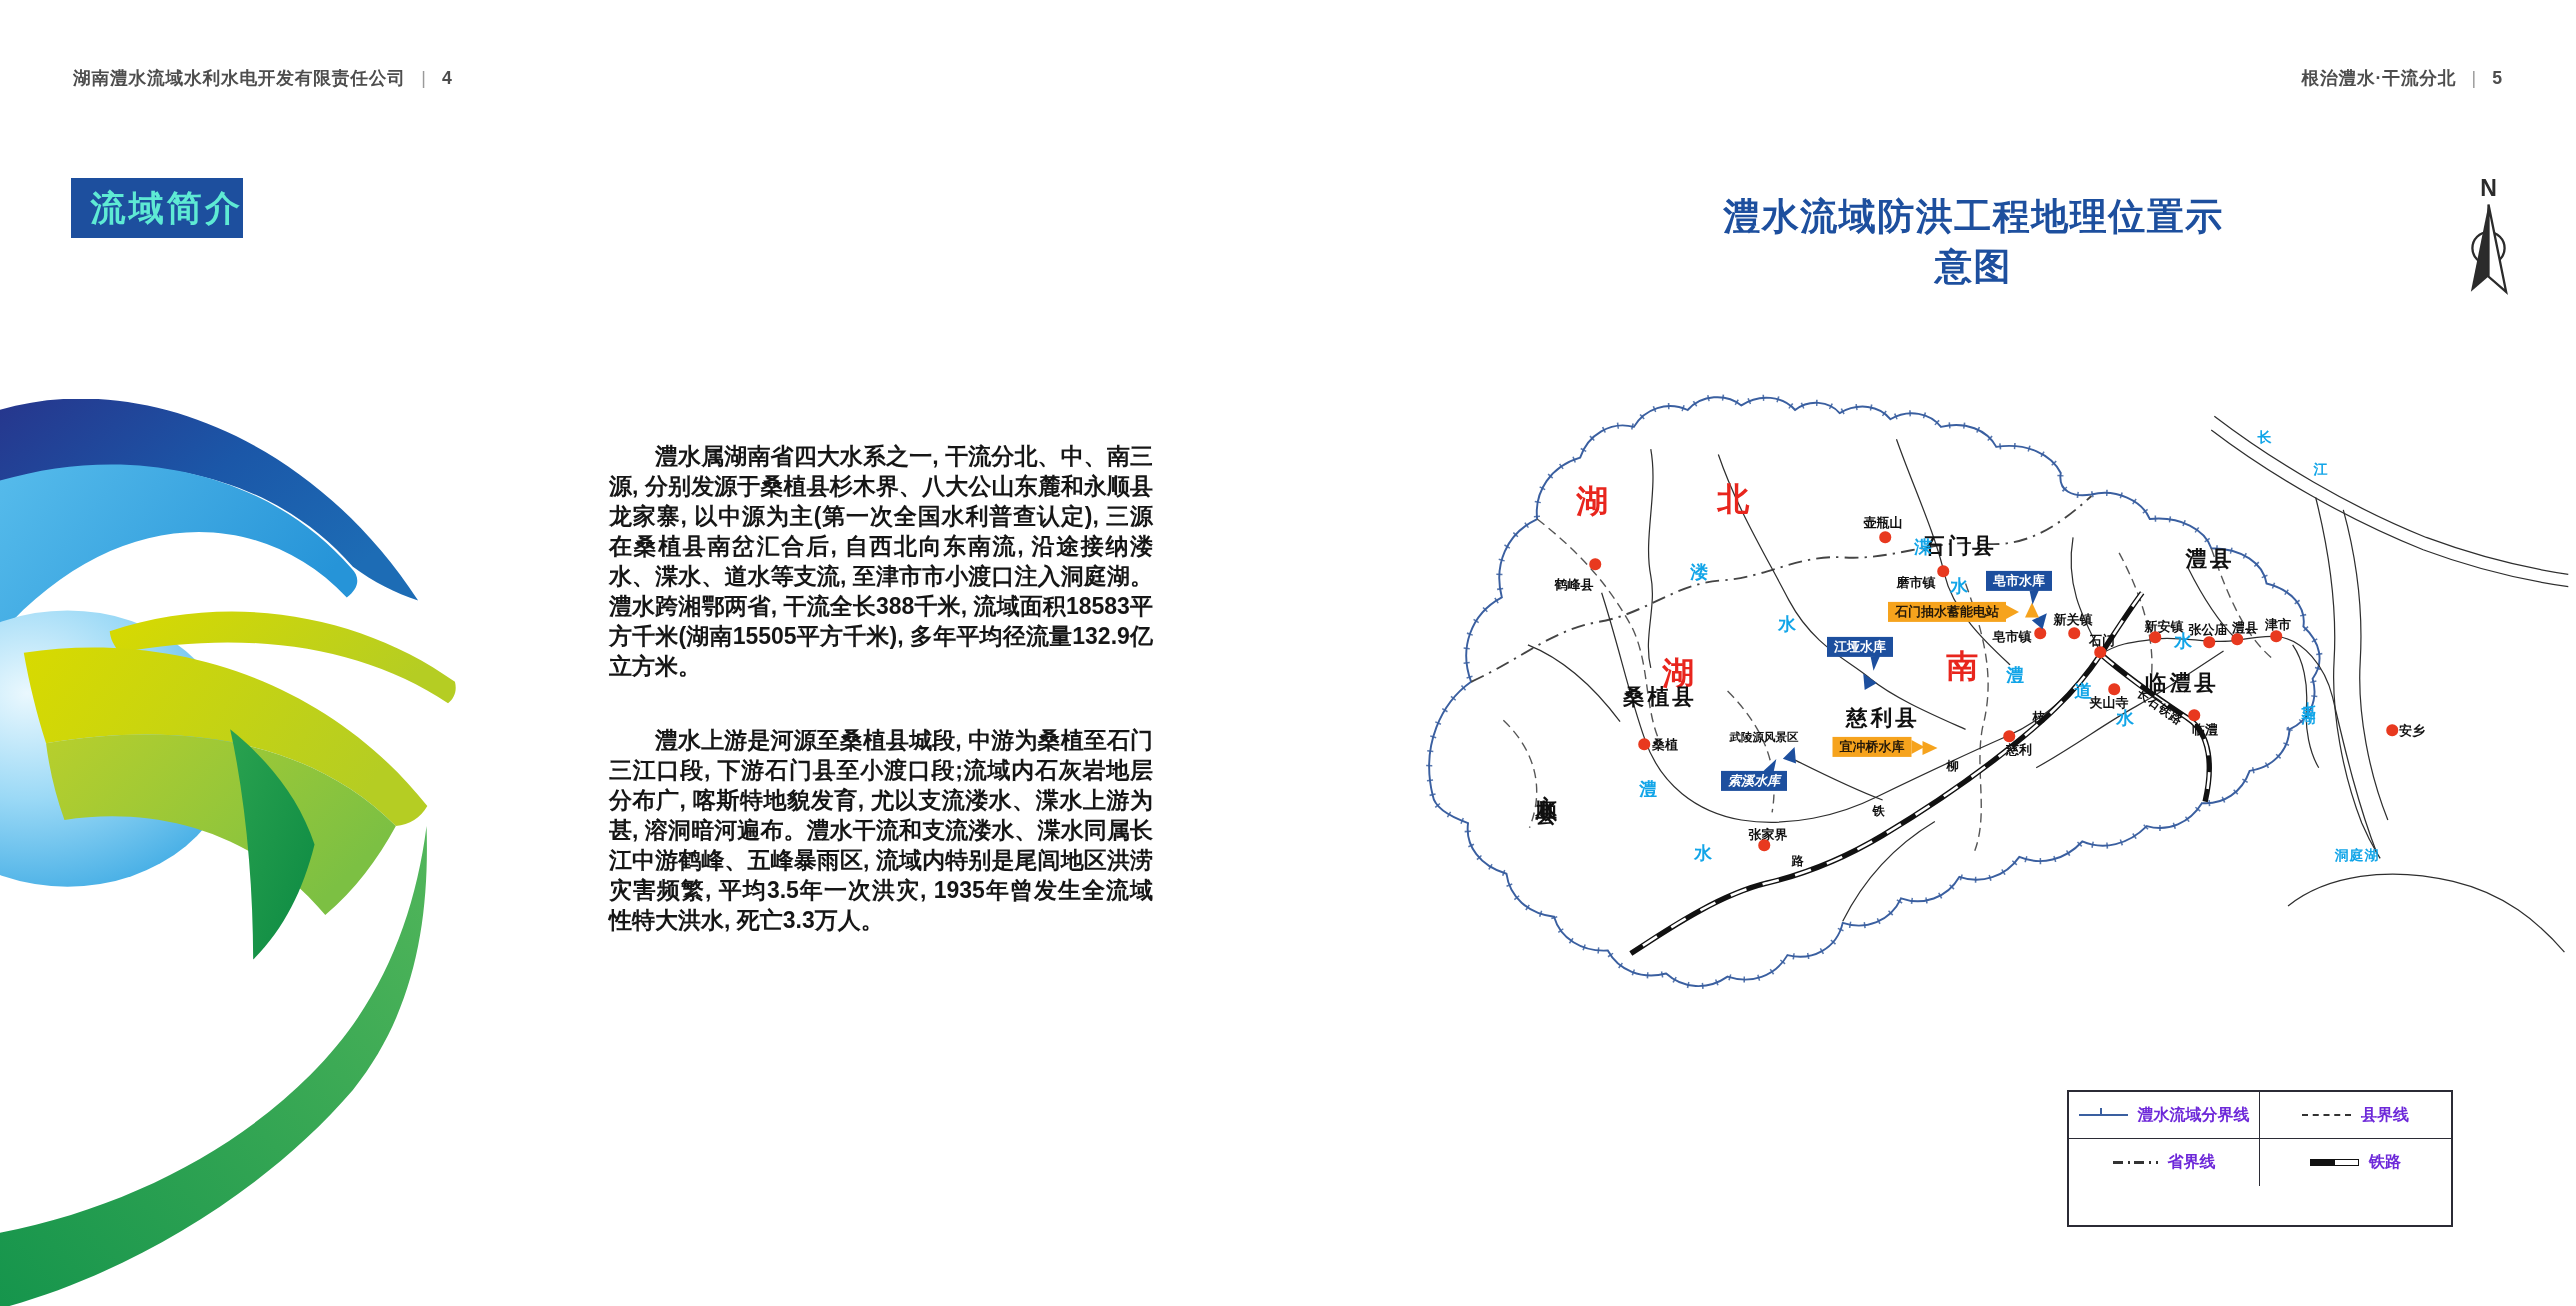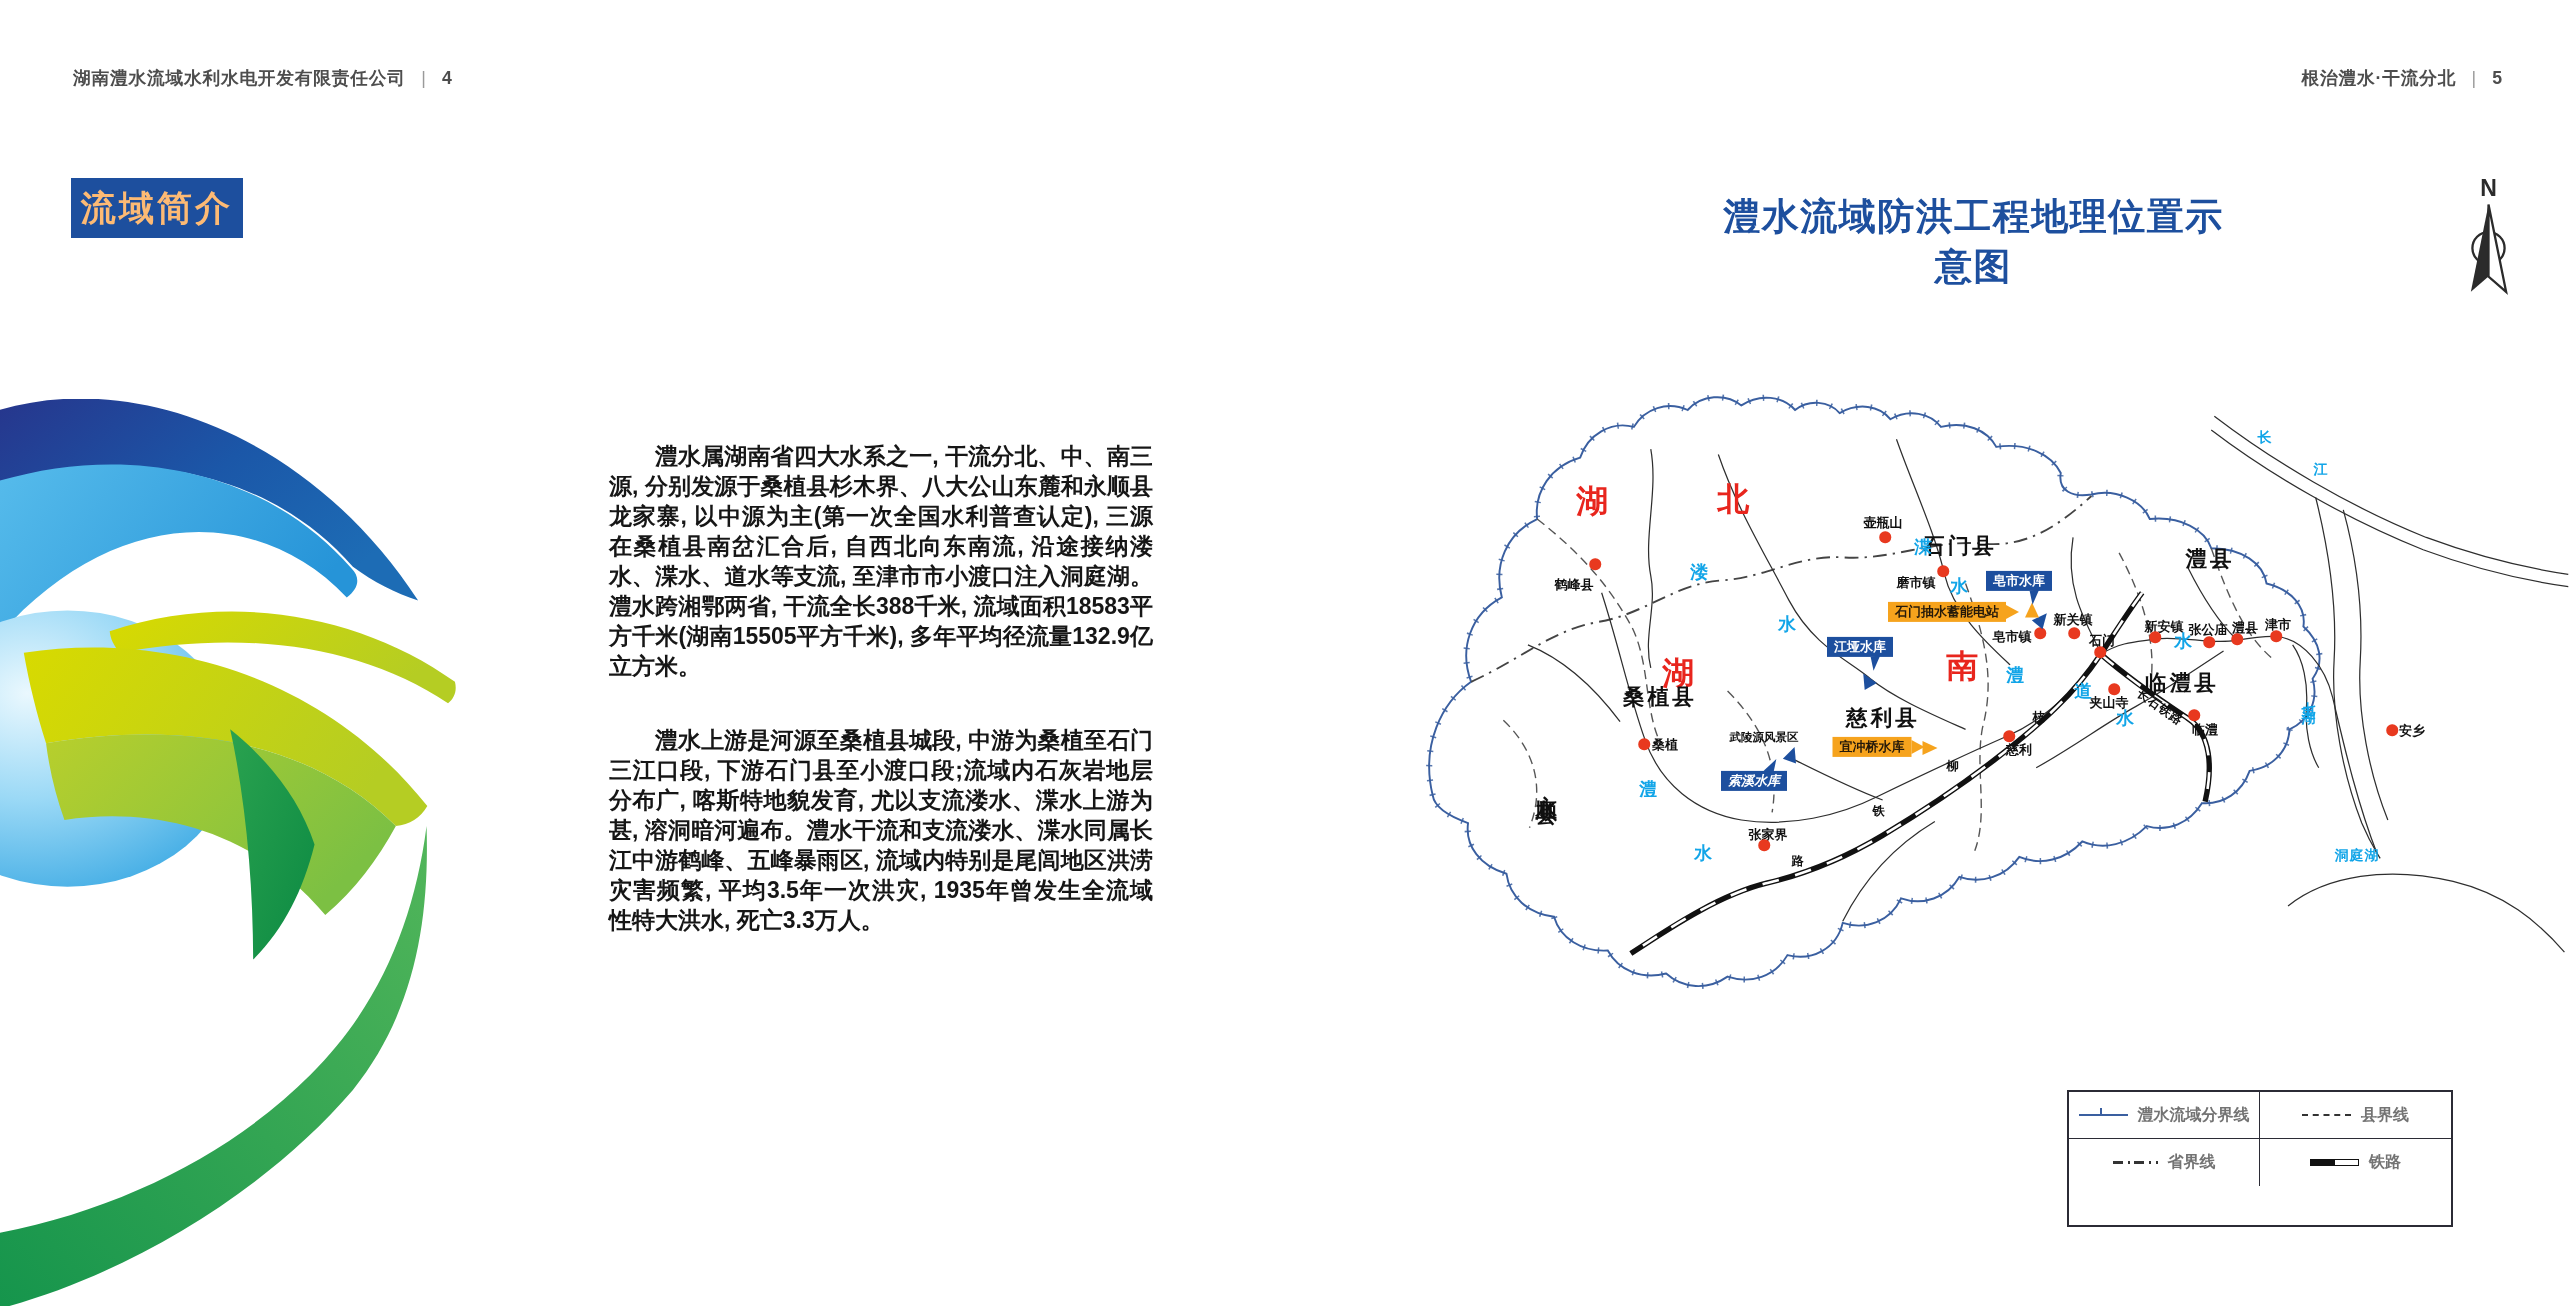--- a/index.html
+++ b/index.html
@@ -8,21 +8,21 @@
     font-family:"Liberation Sans","DejaVu Sans",sans-serif;color:#1a1a1a;
   }
   
   .hdr{position:absolute;top:66px;font-size:17.7px;font-weight:bold;color:#4d4d4d;letter-spacing:0.8px;white-space:nowrap;}
   #header-left{left:73px;text-align:center;}
   #header-right{right:73px;}
   .hdr .sep{margin:0 15.4px;color:#9a9a9a;font-weight:normal;}
   
   .section-badge{
     position:absolute;left:71px;top:178px;width:172px;height:60px;background:#1d4f9e;
-    color:#fdba74;font-size:35px;font-weight:bold;display:flex;align-items:center;justify-content:center;letter-spacing:3.1px;font-family:Liberation Serif, serif;
+    color:#5eead4;font-size:35px;font-weight:bold;display:flex;align-items:center;justify-content:flex-end;letter-spacing:3.1px;font-family:Liberation Serif, serif;
   }
   .body-text{position:absolute;left:609px;top:441px;width:544px;font-size:23px;line-height:30px;font-weight:bold;color:#161616;text-align:justify;}
   .body-text p{margin:0 0 44px 0;text-indent:2em;}
   #logo-svg{position:absolute;left:0;top:399px;width:491px;height:907px;}
   
   .map-title{position:absolute;left:1705px;top:192px;width:537px;text-align:center;
     font-size:37px;font-weight:bold;color:#1d4f9e;letter-spacing:1.5px;}
   #compass{position:absolute;left:2454px;top:175px;width:69px;height:131px;}
   #compass .n-label{position:absolute;left:50%;top:0;transform:translateX(-50%);font-size:23px;font-weight:bold;color:#2b2b2b;}
   #map-svg{position:absolute;left:0;top:0;width:2576px;height:1306px;pointer-events:none;}
@@ -48,21 +48,21 @@
   .callout-orange{background:#f6a31d;color:#24190a;font-size:13px;}
   .ptr{position:absolute;width:0;height:0;}
   .ptr-br-blue{right:10.7px;bottom:-13px;border-top:14.6px solid #1d4f9e;border-right:10px solid transparent;transform:rotate(-12deg);}
   .ptr-tr-blue{right:12.3px;top:-13px;border-bottom:14.6px solid #1d4f9e;border-left:10px solid transparent;transform:rotate(12deg);}
   .ptr-r-orange{right:-13px;top:50%;transform:translateY(-50%);border-left:13px solid #f6a31d;border-top:7px solid transparent;border-bottom:7px solid transparent;}
   
   #legend{position:absolute;left:2067px;top:1090px;width:386px;height:137px;border:2.3px solid #2b2b35;box-sizing:border-box;background:#fff;}
   .legend-title{height:38px;border-bottom:1.5px solid #2b2b35;display:flex;align-items:center;justify-content:center;
     font-size:17.7px;font-weight:bold;letter-spacing:12.3px;color:#222;text-indent:12.3px;}
   .legend-grid{display:grid;grid-template-columns:1fr 1fr;grid-template-rows:1fr 1fr;height:94px;}
-  .legend-cell{display:flex;align-items:center;justify-content:center;gap:10px;font-size:16px;font-weight:bold;color:#737373;}
+  .legend-cell{display:flex;align-items:center;justify-content:center;gap:10px;font-size:16px;font-weight:bold;color:#6d28d9;}
   .cell-bR{border-right:1.5px solid #2b2b35;}
   .cell-bB{border-bottom:1.5px solid #2b2b35;}
   .sym{display:inline-block;}
   .sym-basin{width:49px;height:0;border-top:2.3px solid #3a5fa0;position:relative;}
   .sym-basin::after{content:"";position:absolute;left:21.5px;top:-7.7px;width:1.5px;height:7px;background:#3a5fa0;}
   .sym-county{width:49px;height:0;border-top:2.3px dashed #333;}
   .sym-province{width:45px;height:2.3px;background:repeating-linear-gradient(90deg,#333 0 10px,transparent 10px 14.6px,#333 14.6px 17px,transparent 17px 21.5px);}
   .sym-rail{width:49px;height:7px;border:1.5px solid #111;box-sizing:border-box;background:linear-gradient(90deg,#111 0 50%,#fff 50%);}
 </style>
 </head>

